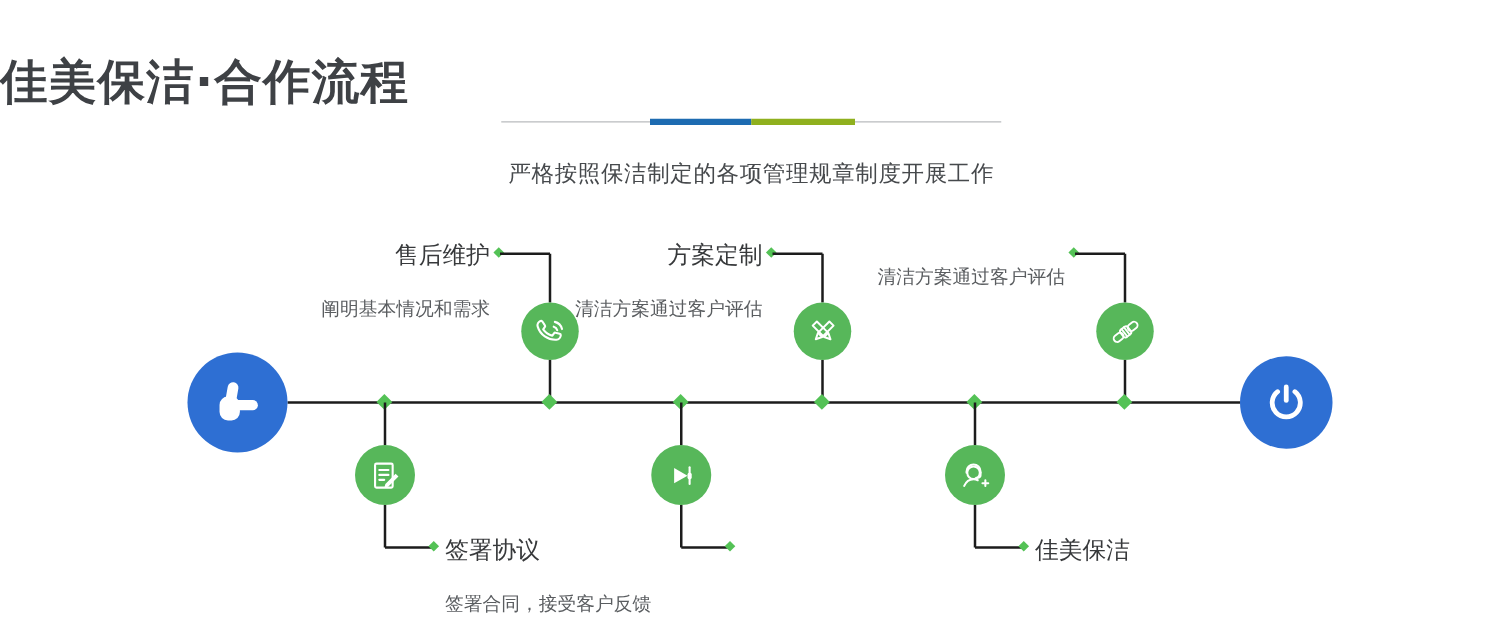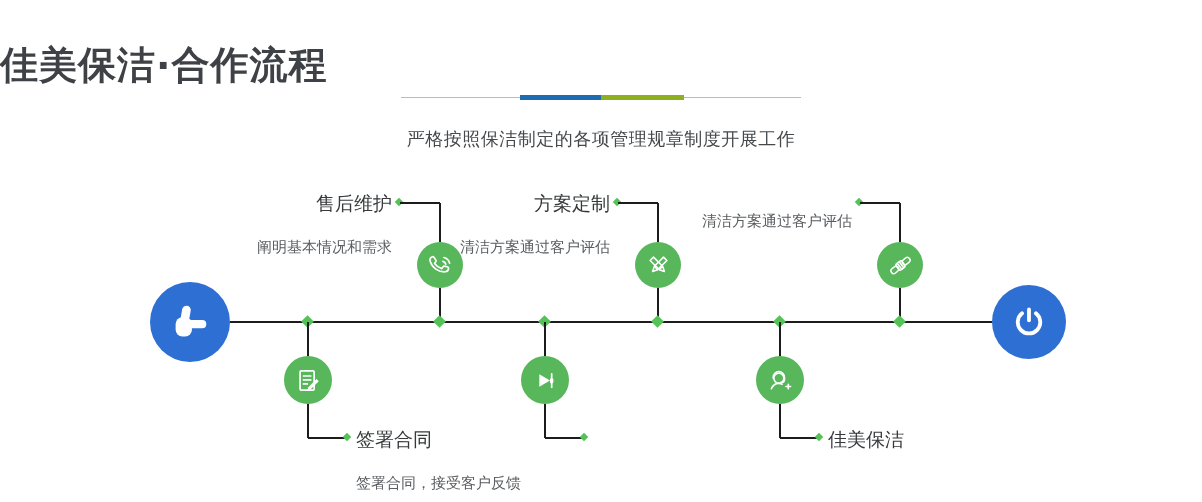--- a/index.html
+++ b/index.html
@@ -180,21 +180,21 @@
           <rect x="4.5" y="3.5" width="12.5" height="17" rx="1"></rect>
           <path d="M7.5 8h6.5M7.5 11.5h6.5M7.5 15h3.5"></path>
           <path d="M11.8 17.9l7.3-7.3 2 2-7.3 7.3-2.7.7z" fill="#fff" stroke="none"></path>
         </svg>
       </span>
     </div>
     <div class="vline" style="left:307px;top:404px;height:34px;"></div>
     <div class="hline" style="left:308px;top:437px;width:40px;"></div>
     <span class="lbl-diamond" style="left:344px;top:434px;"></span>
     <div class="step-label bottom" style="left:356px;top:427px;">
-      <div class="step-title">签署合同</div>
+      <div class="step-title">签署协议</div>
       <div class="step-desc">签署合同，接受客户反馈</div>
     </div>
   </div>
 
   <div>
     <span class="tl-diamond" style="left:540px;top:317px;"></span>
     <div class="vline" style="left:544px;top:322px;height:34px;"></div>
     <div class="step-node" style="left:521px;top:356px;width:48px;height:48px;">
       <span>
         <svg width="27" height="27" viewBox="0 0 24 24">

